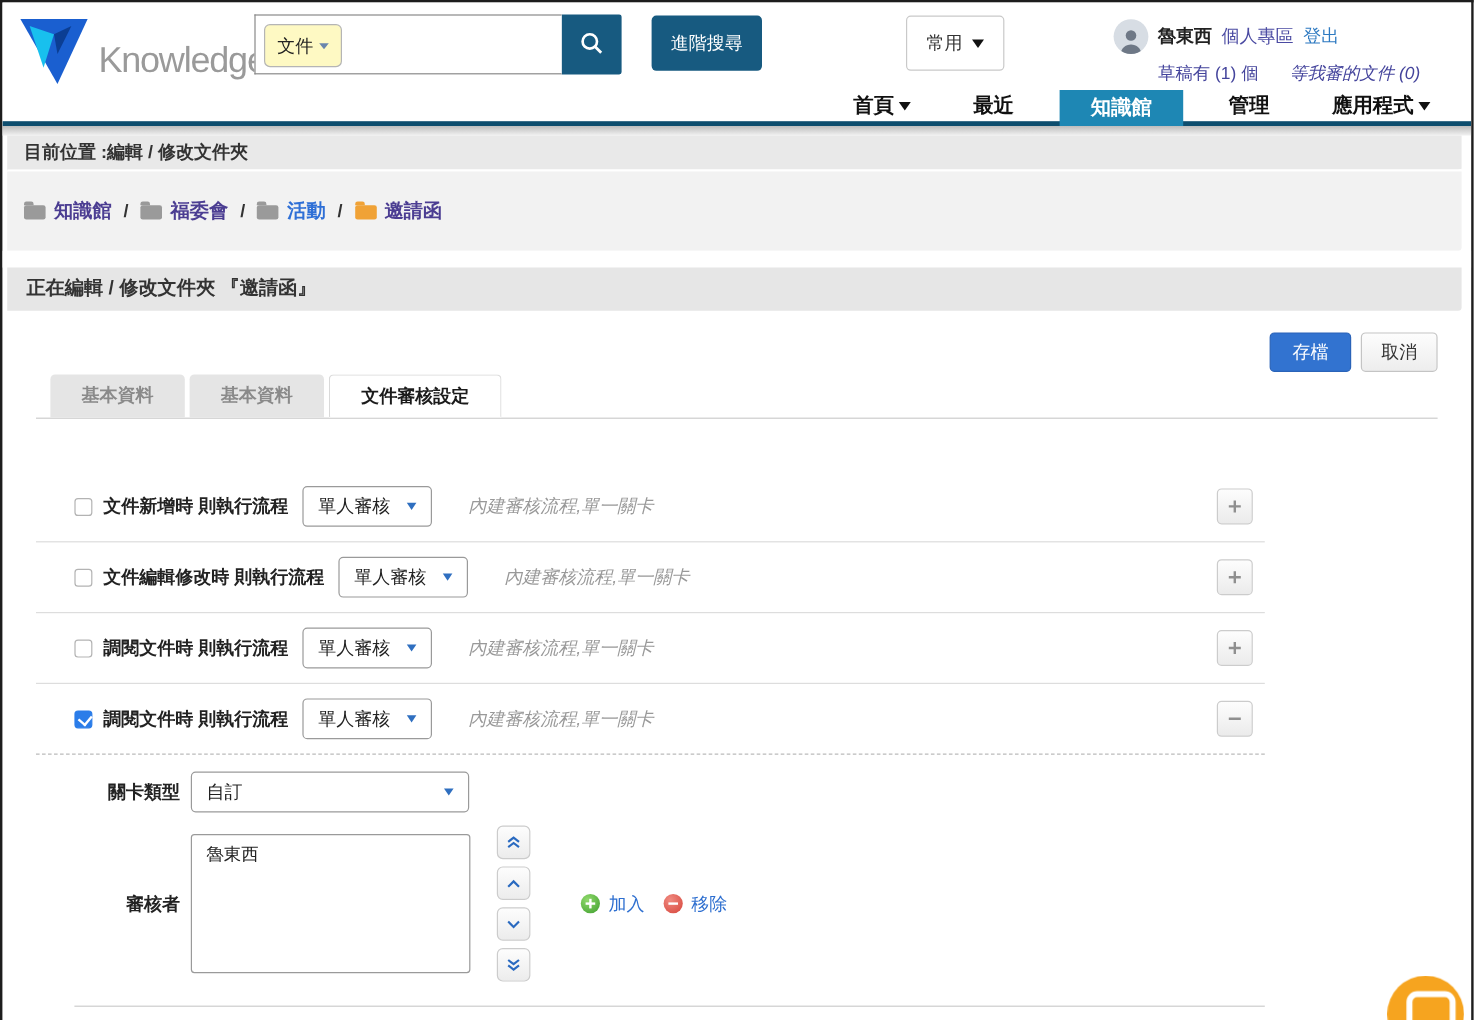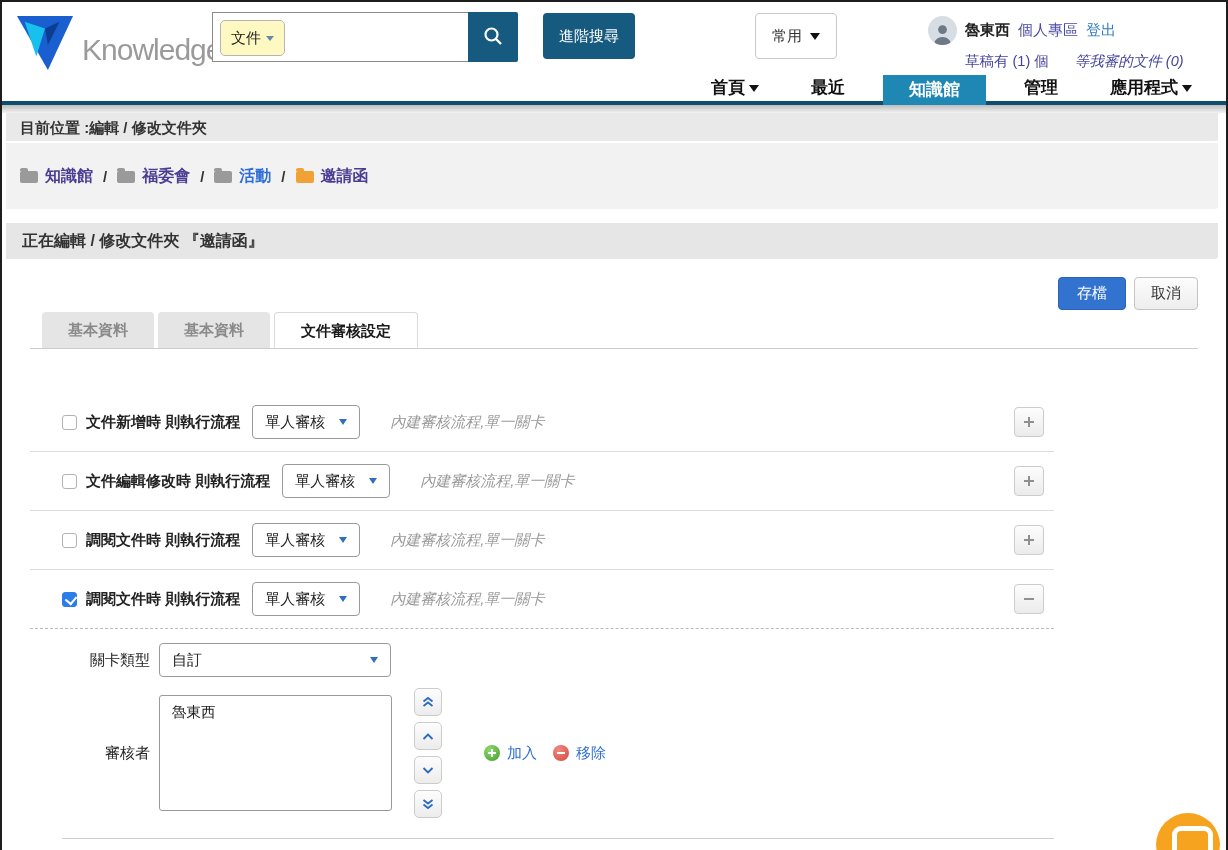--- a/index.html
+++ b/index.html
@@ -79,21 +79,21 @@
   .wlabel { font-size:15px; font-weight:600; color:#222; }
   .select { margin-left:12px; height:34px; border:1px solid #9a9a9a; border-radius:4px; background:#fff;
             display:flex; align-items:center; padding:0 12px; font-size:15px; font-weight:400; color:#222; gap:14px; cursor:pointer; }
   .hint { margin-left:30px; font-size:15px; font-style:italic; color:#999; }
   .spacer { flex:1; }
   .sqbtn { width:30px; height:30px; border:1px solid #ccc; border-radius:4px; background:linear-gradient(#fdfdfd,#ebebeb);
            display:flex; align-items:center; justify-content:center; margin-right:10px; cursor:pointer; }
 
   .stage { margin-top:14px; }
   .srow { display:flex; align-items:center; margin-left:32px; }
-  .slabel { width:97px; padding-right:9px; text-align:right; font-size:15px; font-weight:normal; color:#222; flex:none; }
+  .slabel { width:97px; padding-right:9px; text-align:right; font-size:15px; font-weight:bold; color:#222; flex:none; }
   .select-wide { width:232px; height:34px; border:1px solid #9a9a9a; border-radius:4px; background:#fff;
                  display:flex; align-items:center; justify-content:space-between; padding:0 12px; font-size:15px; color:#222; cursor:pointer; }
   .srow.reviewers { margin-top:11px; }
   .listbox { width:233px; height:116px; border:1px solid #9a9a9a; border-radius:3px; background:#fff; padding:7px 12px; }
   .listitem { font-size:14.5px; color:#222; cursor:pointer; }
   .movecol { display:flex; flex-direction:column; gap:6px; margin-left:22px; }
   .movebtn { width:28px; height:28px; border:1px solid #ccc; border-radius:5px; background:linear-gradient(#fdfdfd,#ececec);
              display:flex; align-items:center; justify-content:center; cursor:pointer; }
   .linkcol { display:flex; flex-direction:row; gap:16px; margin-left:42px; }
   .iconlink { display:flex; align-items:center; gap:7px; font-size:15px; color:#2e6fd0; text-decoration:none; }

